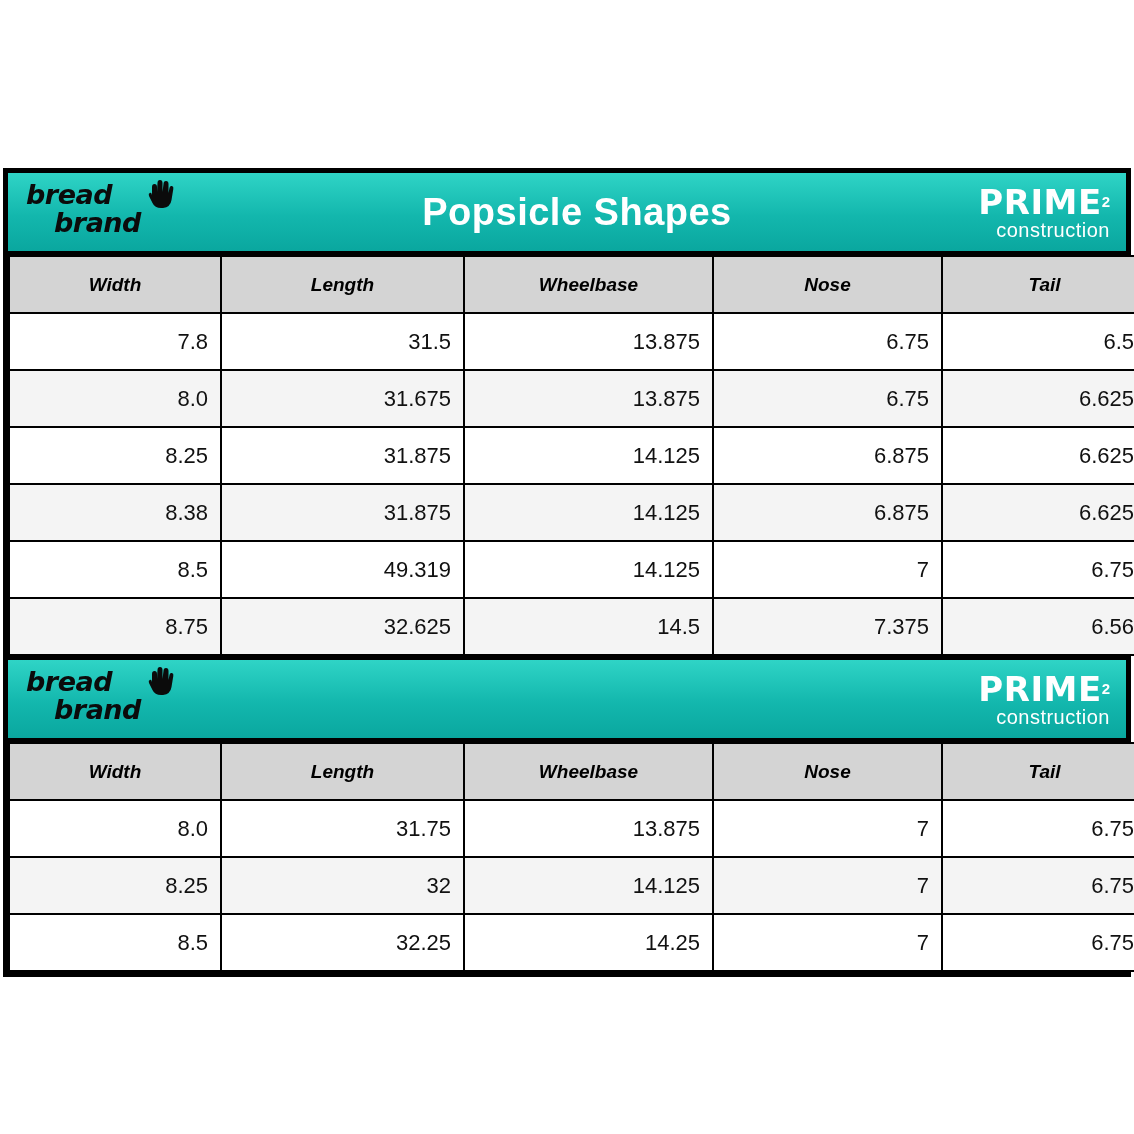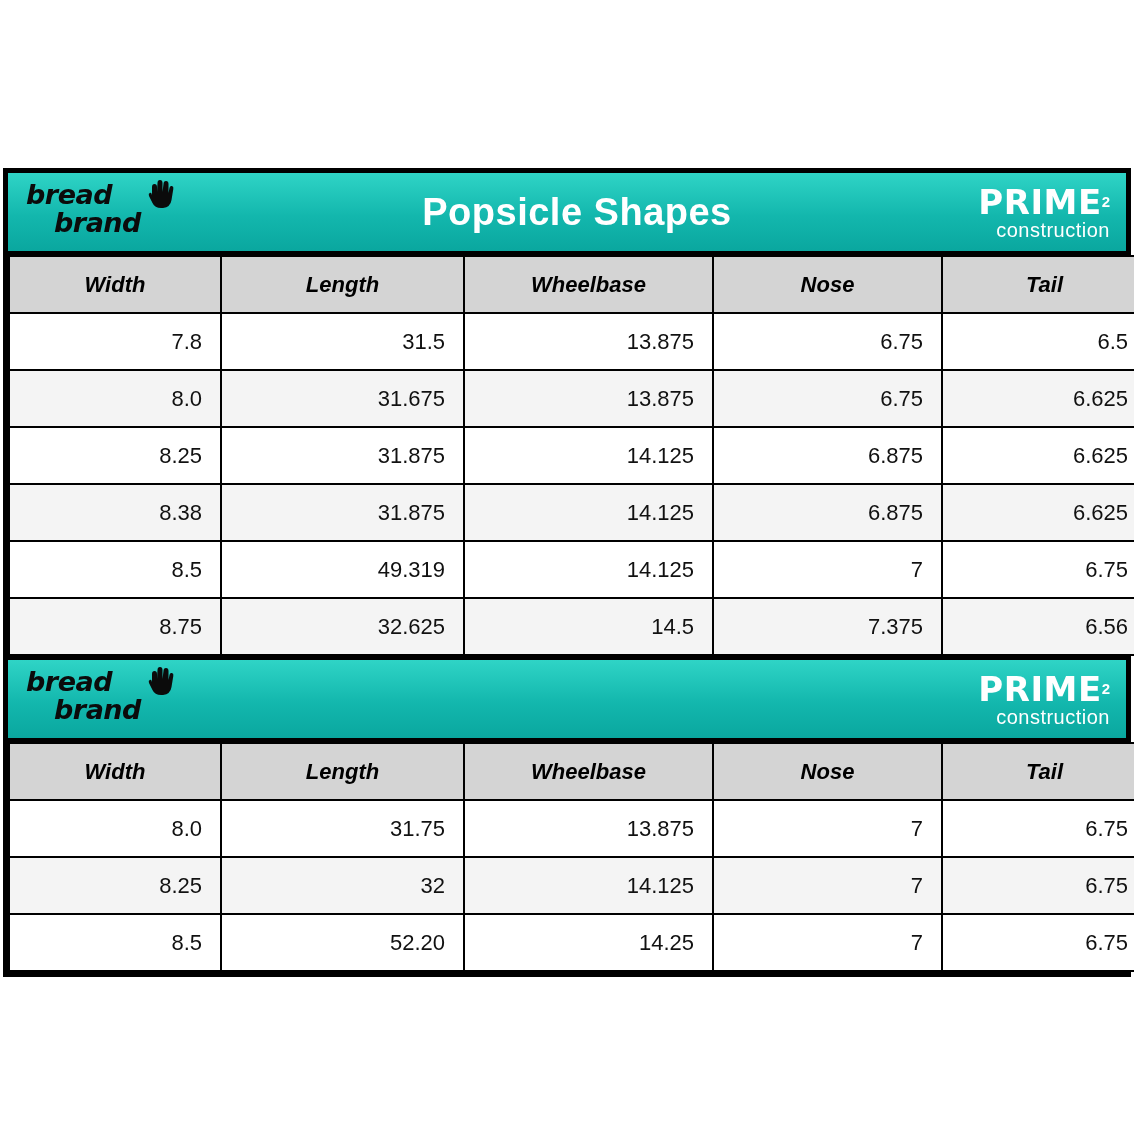--- a/index.html
+++ b/index.html
@@ -131,25 +131,25 @@
     height: 57px;
     box-sizing: border-box;
     font-size: 22px;
   }
   thead th {
     background: #d4d4d4;
     text-align: center;
     font-style: italic;
     font-weight: bold;
     color: #000000;
-    font-size: 22px;
+    font-size: 19px;
   }
   tbody td {
     text-align: right;
-    padding-right: 18px;
+    padding-right: 12px;
     color: #111111;
     font-size: 22px;
     background: #ffffff;
   }
   tbody tr.alt td {
     background: #f4f4f4;
   }
   col.c1 { width: 212px; }
   col.c2 { width: 243px; }
   col.c3 { width: 249px; }
@@ -294,21 +294,21 @@
           </tr>
           <tr class="alt">
             <td>8.25</td>
             <td>32</td>
             <td>14.125</td>
             <td>7</td>
             <td>6.75</td>
           </tr>
           <tr>
             <td>8.5</td>
-            <td>52.20</td>
+            <td>32.25</td>
             <td>14.25</td>
             <td>7</td>
             <td>6.75</td>
           </tr>
         </tbody>
       </table>
     </div>
 
   </div>
 </div>

